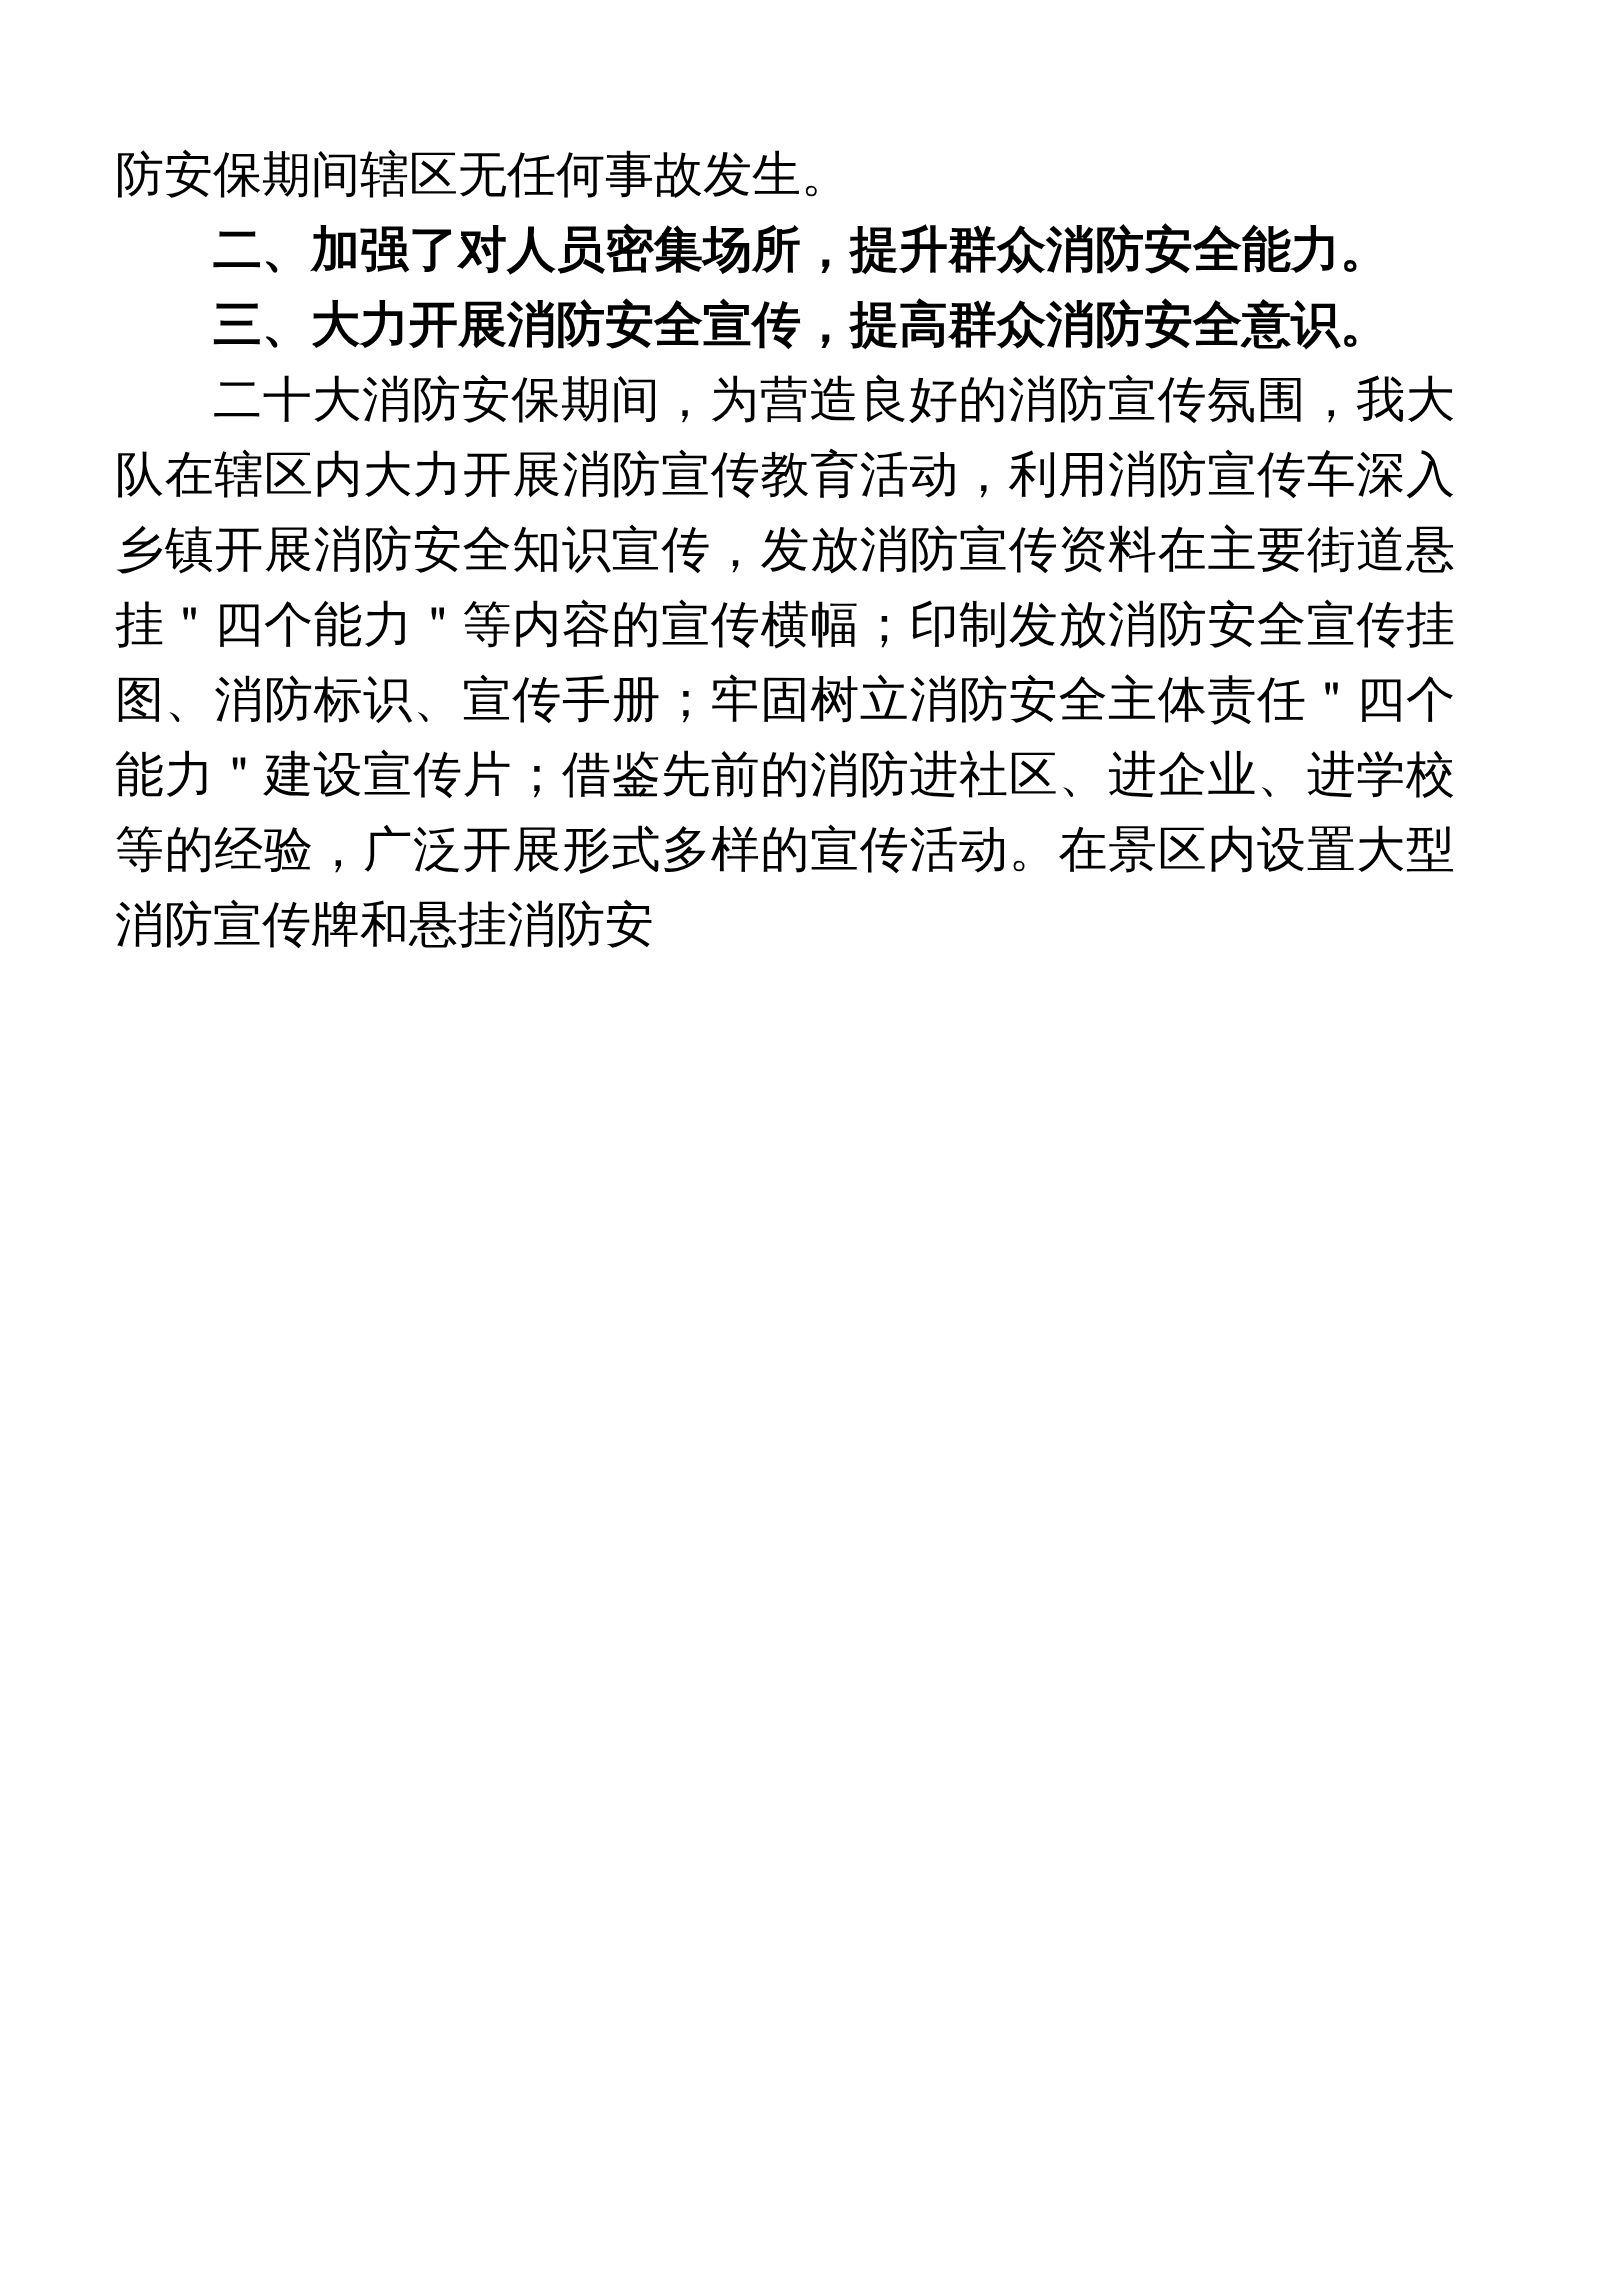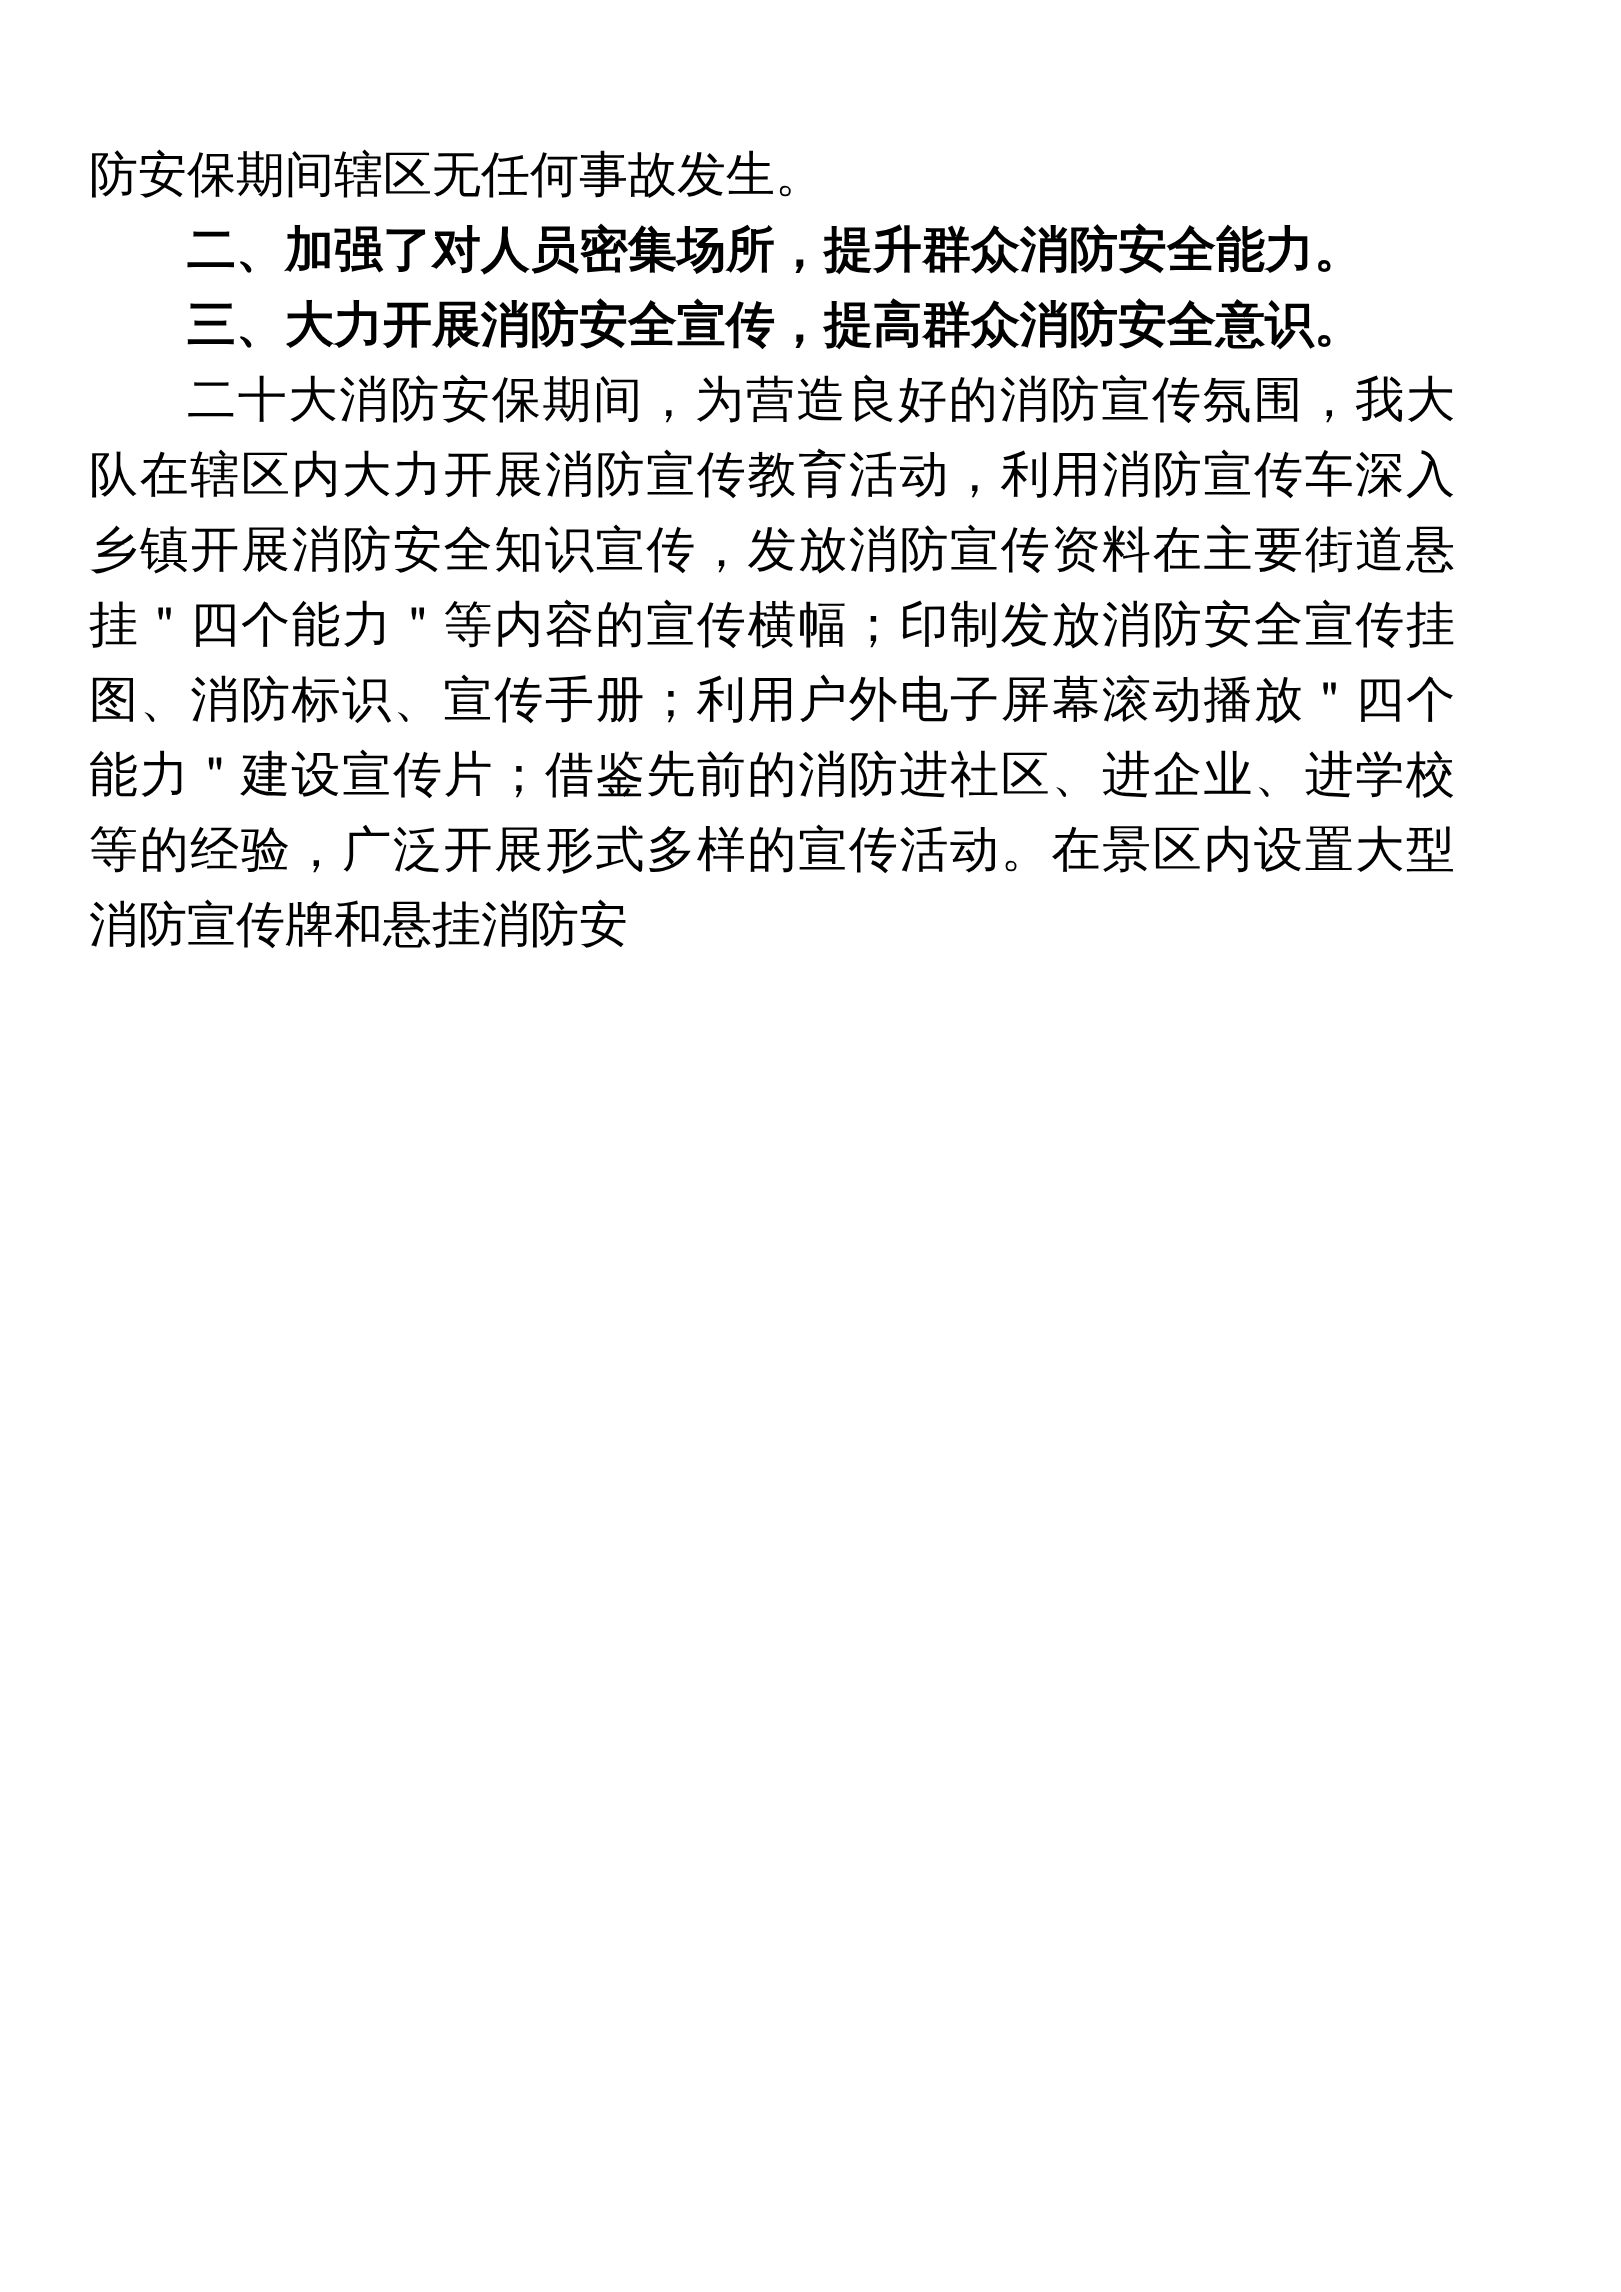--- a/index.html
+++ b/index.html
@@ -6,21 +6,21 @@
     margin: 0;
     padding: 0;
     background: #ffffff;
   }
   .page {
     position: relative;
     width: 1621px;
     height: 2293px;
     background: #ffffff;
     box-sizing: border-box;
-    padding: 137px 166px 0 89px;
+    padding: 137px 166px 0 115px;
     font-family: "Liberation Sans", "DejaVu Sans", sans-serif;
     color: #000000;
     overflow: hidden;
   }
   .doc-content p {
     margin: 0;
     padding: 0;
     font-size: 49px;
     line-height: 75px;
     text-align: justify;
@@ -35,16 +35,16 @@
   }
 </style>
 </head>
 <body>
 
 <div class="page">
   <div class="doc-content" id="doc-content">
       <p class="body">防安保期间辖区无任何事故发生。</p>
       <p class="heading indent">二、加强了对人员密集场所，提升群众消防安全能力。</p>
       <p class="heading indent">三、大力开展消防安全宣传，提高群众消防安全意识。</p>
-      <p class="body indent">二十大消防安保期间，为营造良好的消防宣传氛围，我大队在辖区内大力开展消防宣传教育活动，利用消防宣传车深入乡镇开展消防安全知识宣传，发放消防宣传资料在主要街道悬挂＂四个能力＂等内容的宣传横幅；印制发放消防安全宣传挂图、消防标识、宣传手册；利用户外电子屏幕滚动播放＂四个能力＂建设宣传片；借鉴先前的消防进社区、进企业、进学校等的经验，广泛开展形式多样的宣传活动。在景区内设置大型消防宣传牌和悬挂消防安</p>
+      <p class="body indent">二十大消防安保期间，为营造良好的消防宣传氛围，我大队在辖区内大力开展消防宣传教育活动，利用消防宣传车深入乡镇开展消防安全知识宣传，发放消防宣传资料在主要街道悬挂＂四个能力＂等内容的宣传横幅；印制发放消防安全宣传挂图、消防标识、宣传手册；牢固树立消防安全主体责任＂四个能力＂建设宣传片；借鉴先前的消防进社区、进企业、进学校等的经验，广泛开展形式多样的宣传活动。在景区内设置大型消防宣传牌和悬挂消防安</p>
     </div>
 </div>
 
 
 </body></html>

